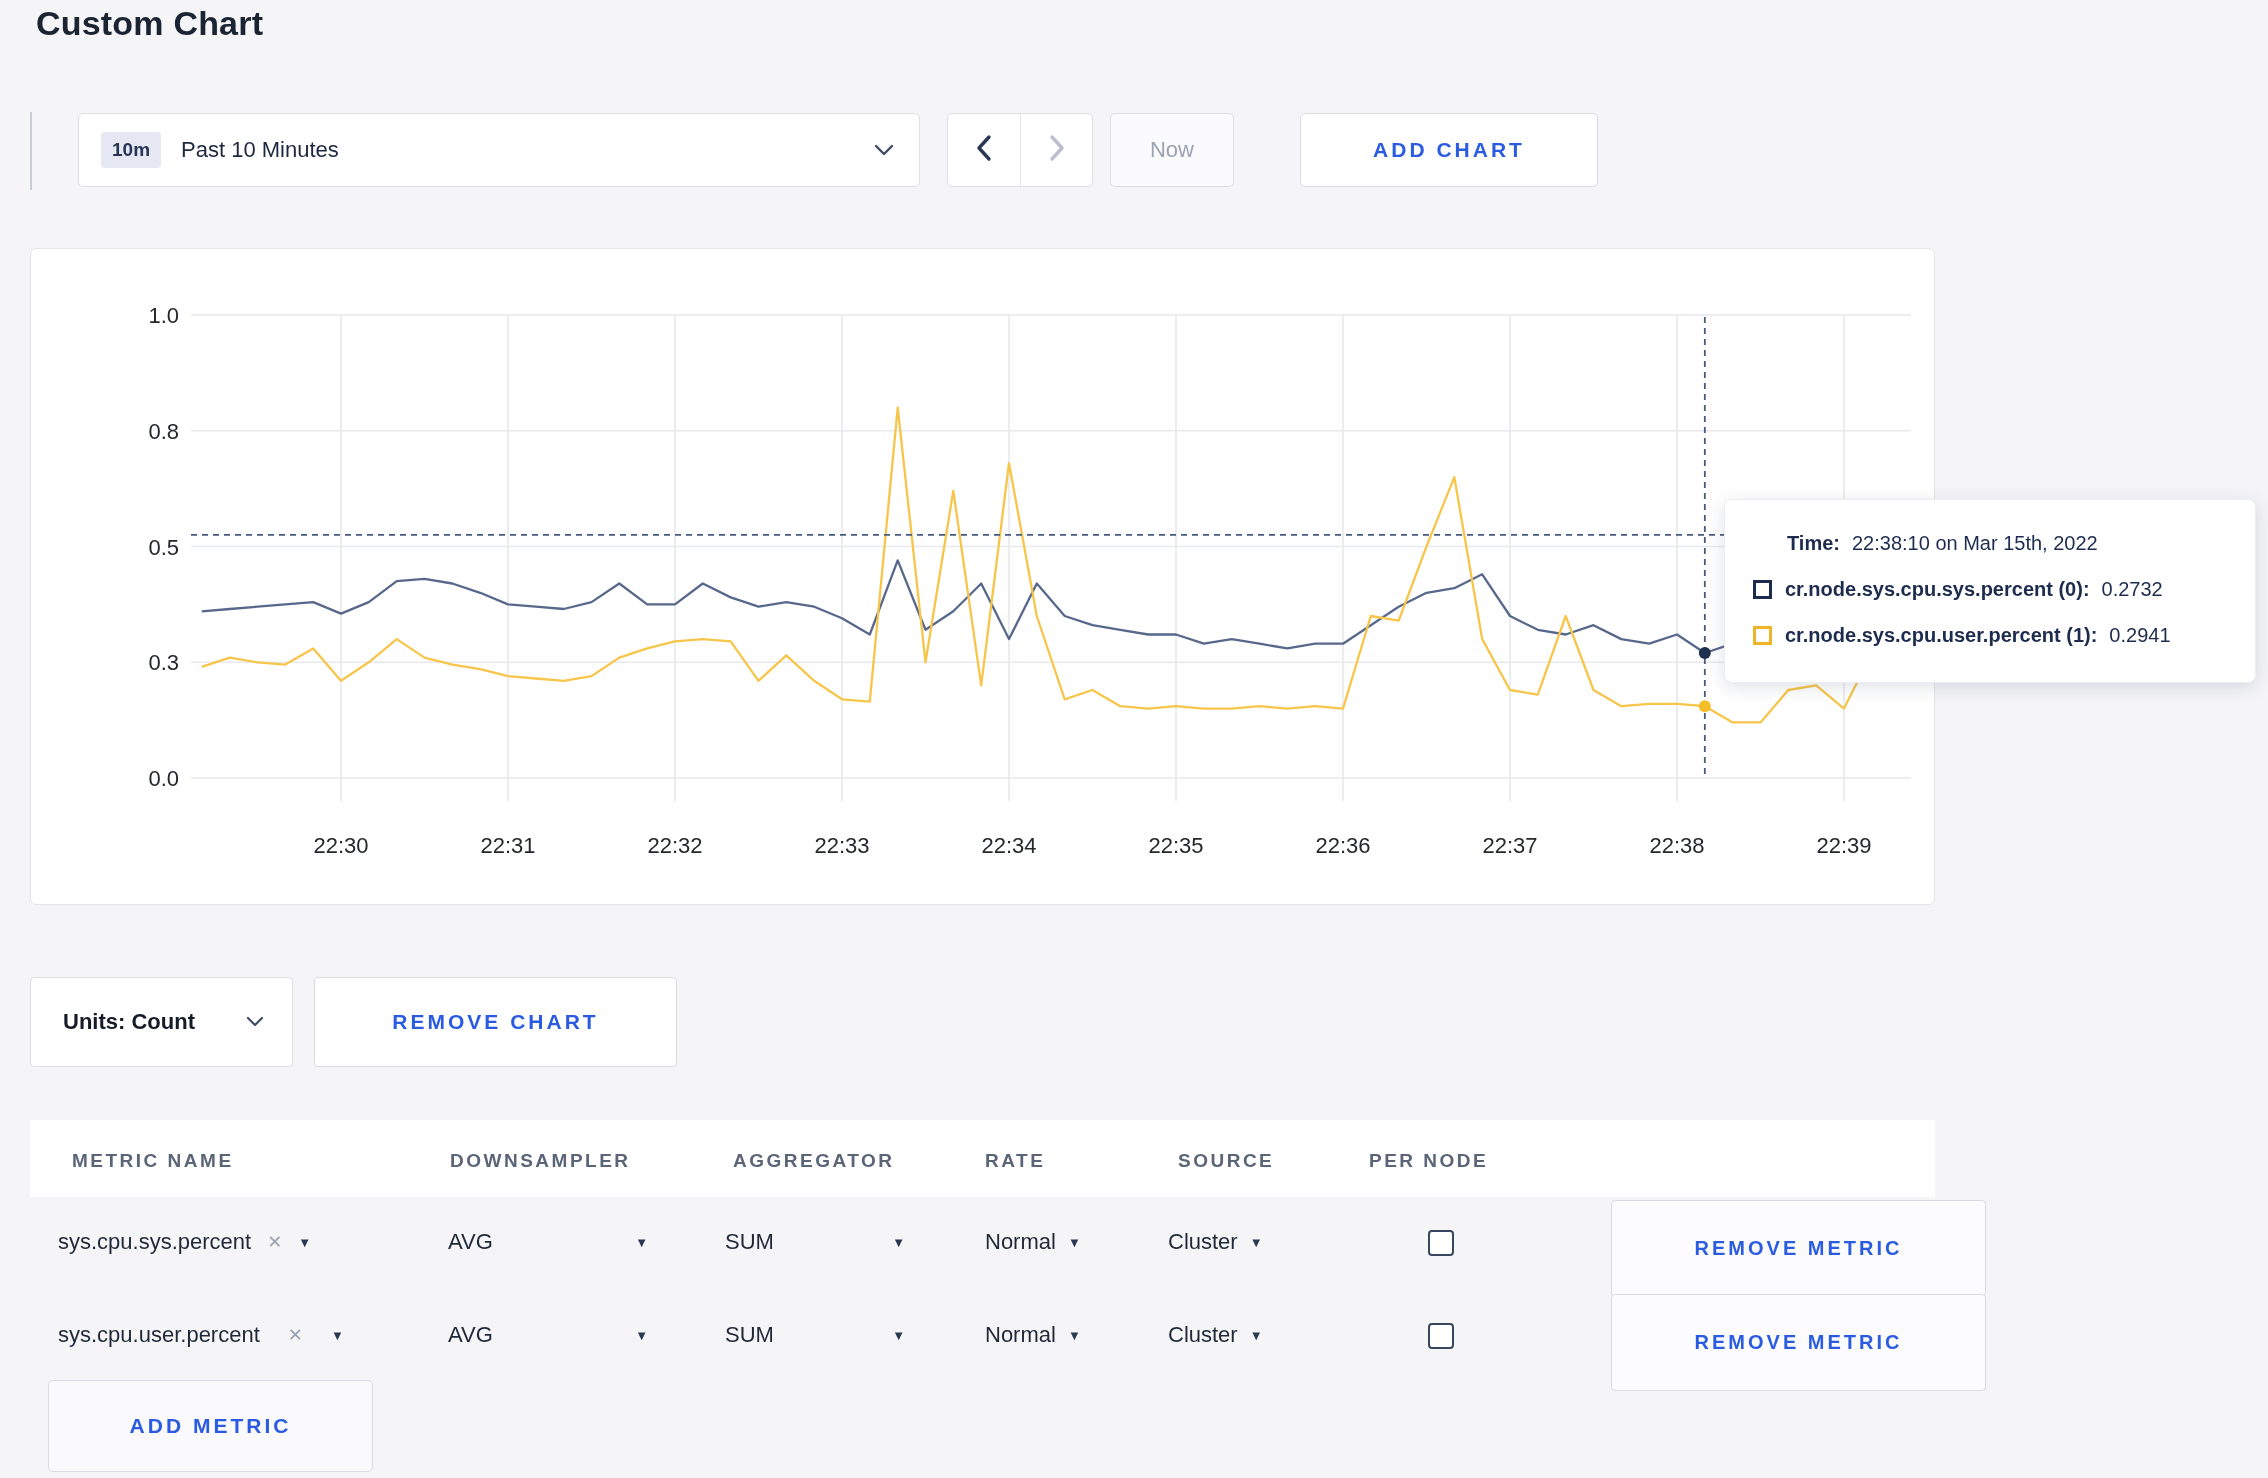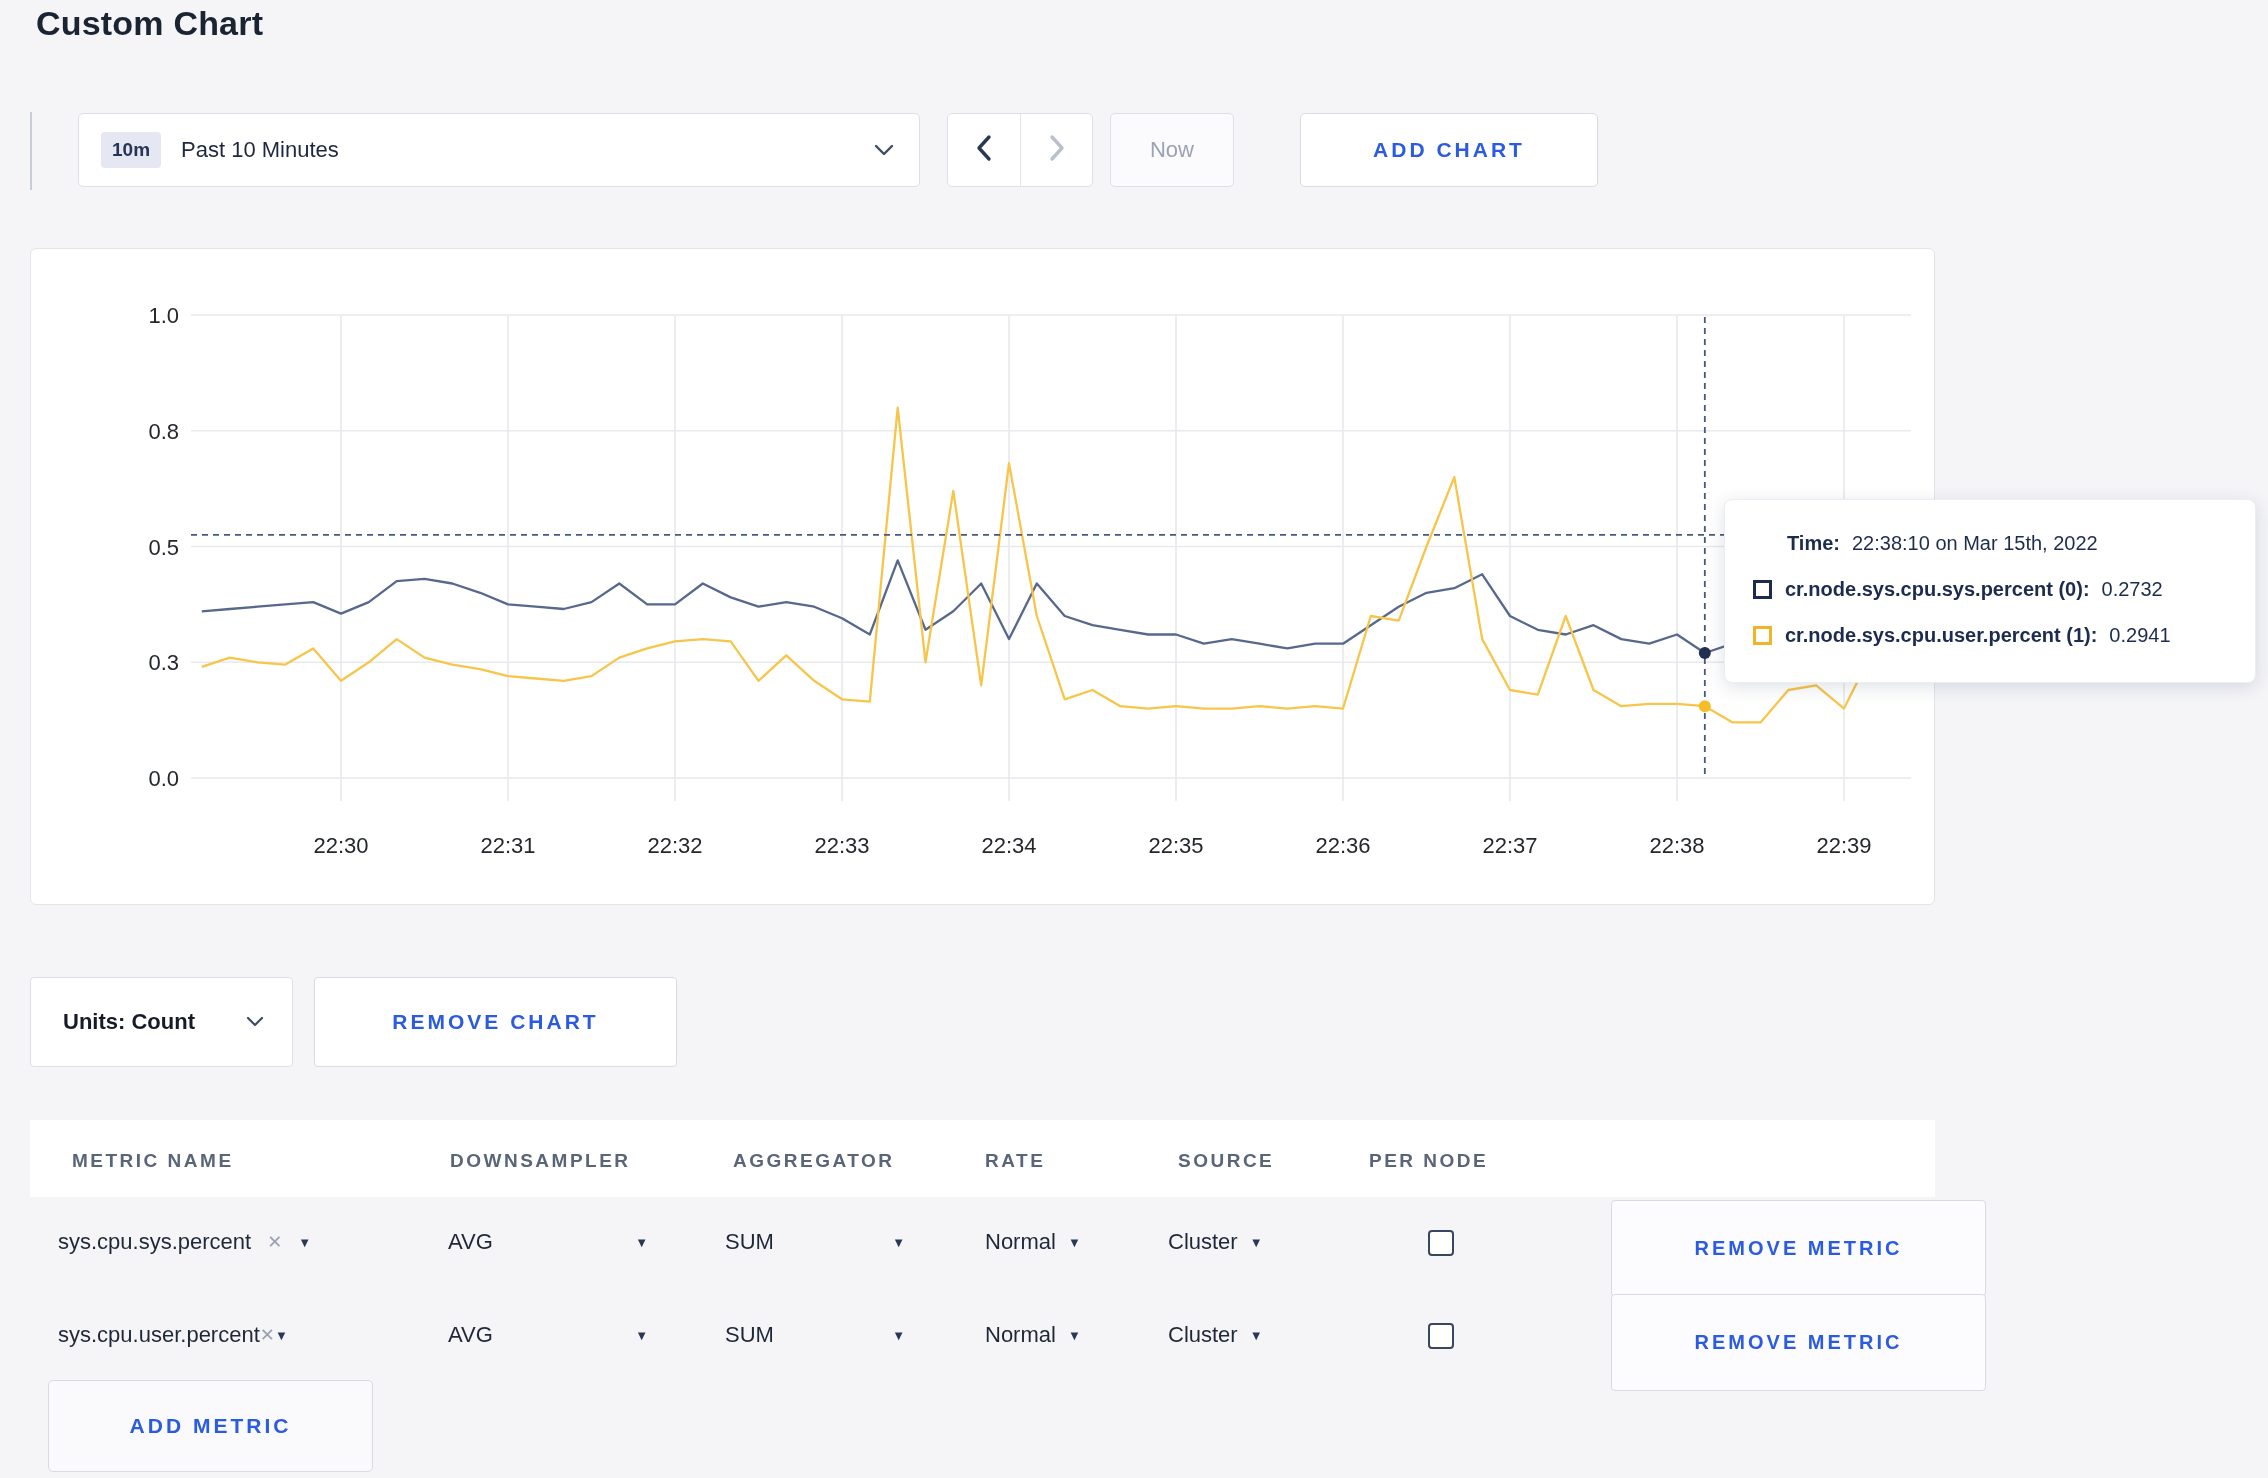--- a/index.html
+++ b/index.html
@@ -204,21 +204,21 @@
   <span>Normal</span>
   <span class="caret">▼</span>
 </div>
 <div class="cell" style="left:1168px; top:1229px; gap:12px">
   <span>Cluster</span>
   <span class="caret">▼</span>
 </div>
 <div class="checkbox" style="left:1428px; top:1230px"></div>
 <div class="blue-btn table-btn" style="left:1563px; top:1200px">REMOVE METRIC</div>
 
-<div class="cell" style="left:58px;  top:1322px; gap:0">
+<div class="cell" style="left:58px;  top:1322px; gap:28px">
   <span>sys.cpu.user.percent</span>
   <span class="x-icon">✕</span>
   <span class="caret">▼</span>
 </div>
 <div class="cell" style="left:448px; top:1322px; width:200px; justify-content:space-between">
   <span>AVG</span>
   <span class="caret">▼</span>
 </div>
 <div class="cell" style="left:725px; top:1322px; width:180px; justify-content:space-between">
   <span>SUM</span>

